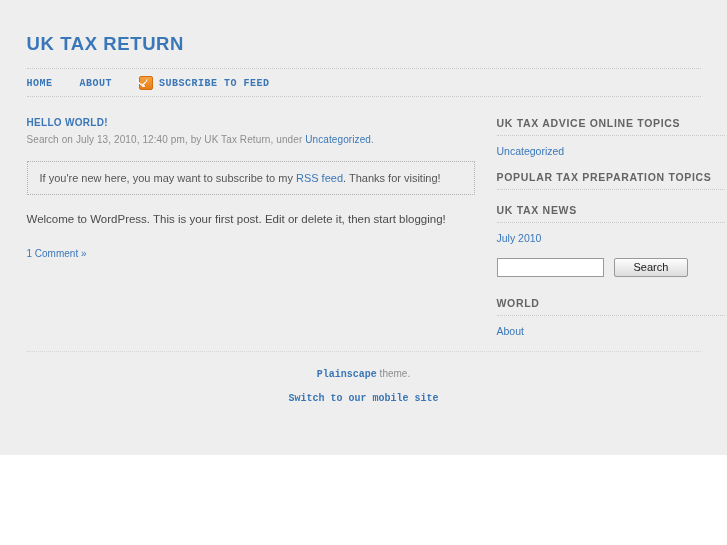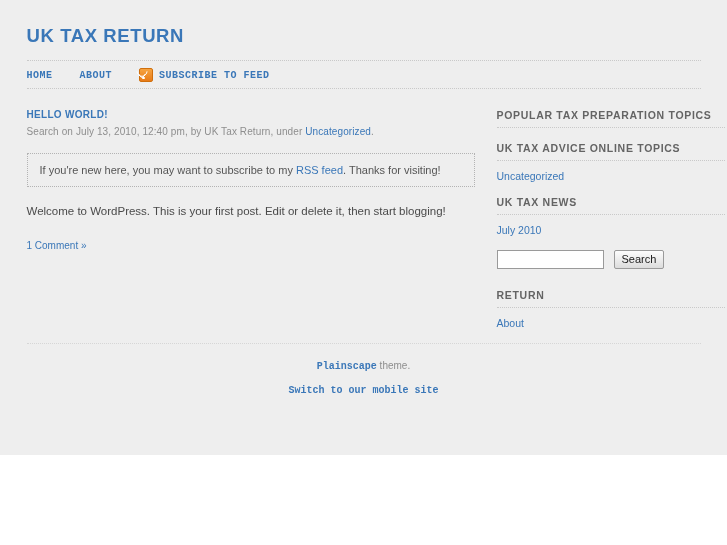--- a/index.html
+++ b/index.html
@@ -16,21 +16,21 @@
   #page {
     width: 727px;
     height: 455px;
     background: #eeeeee;
     box-sizing: border-box;
     position: relative;
     overflow: hidden;
   }
   #wrap {
     width: 700px;
-    margin: 0 auto;
+    margin: 8px auto;
     padding: 0 0 0 0;
     box-sizing: border-box;
   }
 
   
   #site-header {
     padding: 26px 0 0 13px;
   }
   #site-title {
     margin: 0;
@@ -219,21 +219,21 @@
     color: #333;
   }
   #searchsubmit {
     margin-left: 10px;
     font-family: "Liberation Sans", sans-serif;
     font-size: 11px;
     color: #1a1a1a;
     background: linear-gradient(#fdfdfd, #dcdcdc);
     border: 1px solid #9a9a9a;
     border-radius: 2px;
-    padding: 2px 7px;
+    padding: 2px 19px;
     height: 19px;
     line-height: 13px;
     cursor: pointer;
   }
 
   
   #footer {
     margin: 0 13px;
     border-top: 1px dotted #d6d6d6;
     padding-top: 16px;
@@ -304,49 +304,49 @@
           </div>
 
           <div class="entry-utility">
             <a href="#">1 Comment »</a>
           </div>
         </div>
       </div>
 
       <div id="sidebar">
 
-        <div class="widget empty">
-          <h3 class="widget-title">POPULAR TAX PREPARATION TOPICS</h3>
-        </div>
-
         <div class="widget">
           <h3 class="widget-title">UK TAX ADVICE ONLINE TOPICS</h3>
           <ul>
             <li>
               <a href="#">Uncategorized</a>
             </li>
           </ul>
         </div>
 
+        <div class="widget empty">
+          <h3 class="widget-title">POPULAR TAX PREPARATION TOPICS</h3>
+        </div>
+
         <div class="widget">
           <h3 class="widget-title">UK TAX NEWS</h3>
           <ul>
             <li>
               <a href="#">July 2010</a>
             </li>
           </ul>
         </div>
 
         <form id="searchform">
           <input id="s" type="text" placeholder="" style="">
           <button id="searchsubmit" type="submit">Search</button>
         </form>
 
         <div class="widget">
-          <h3 class="widget-title">RETURN</h3>
+          <h3 class="widget-title">WORLD</h3>
           <ul>
             <li>
               <a href="#">About</a>
             </li>
           </ul>
         </div>
 
       </div>
     </div>
 

